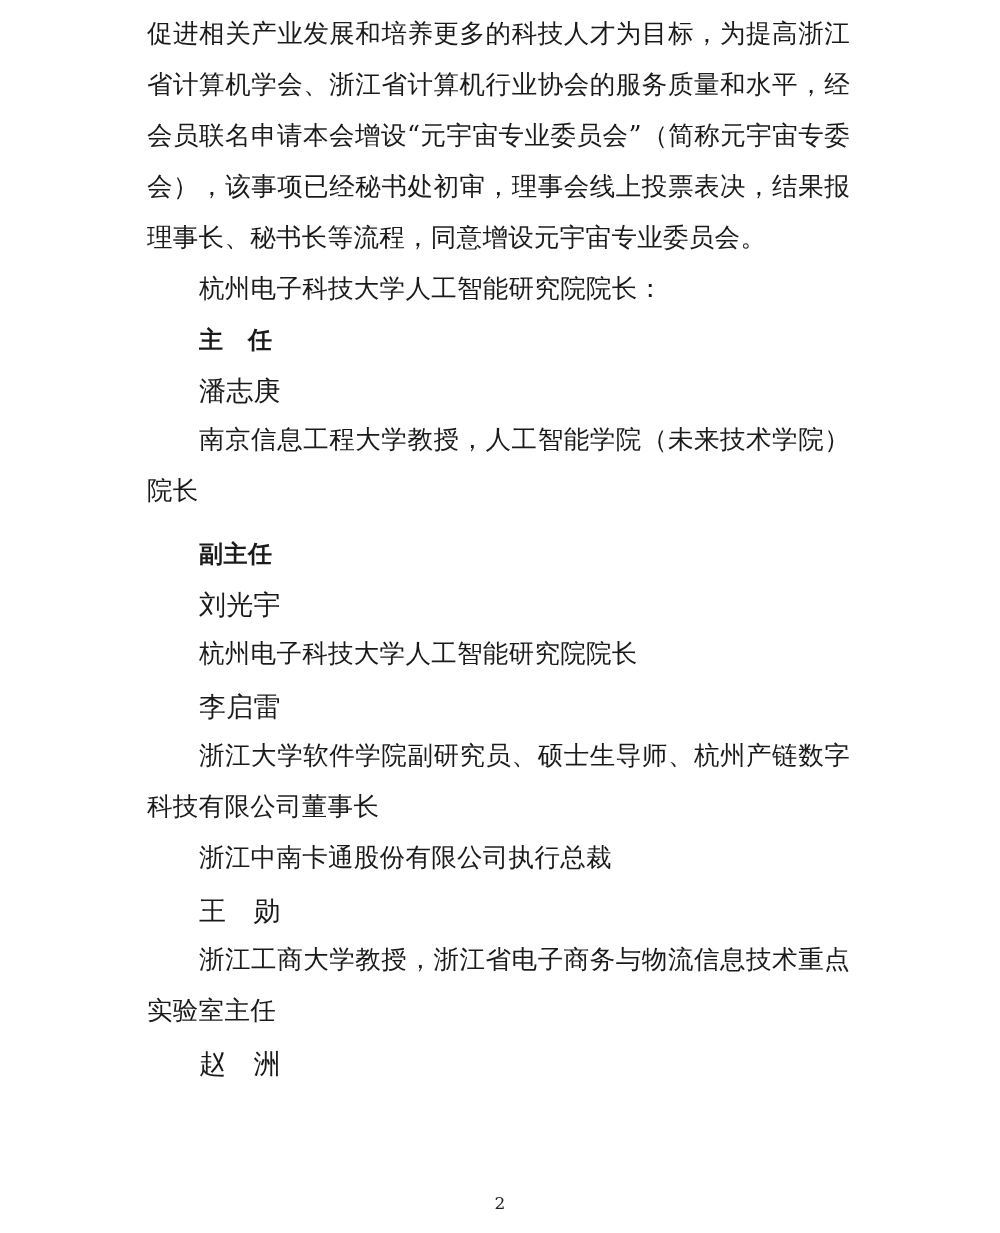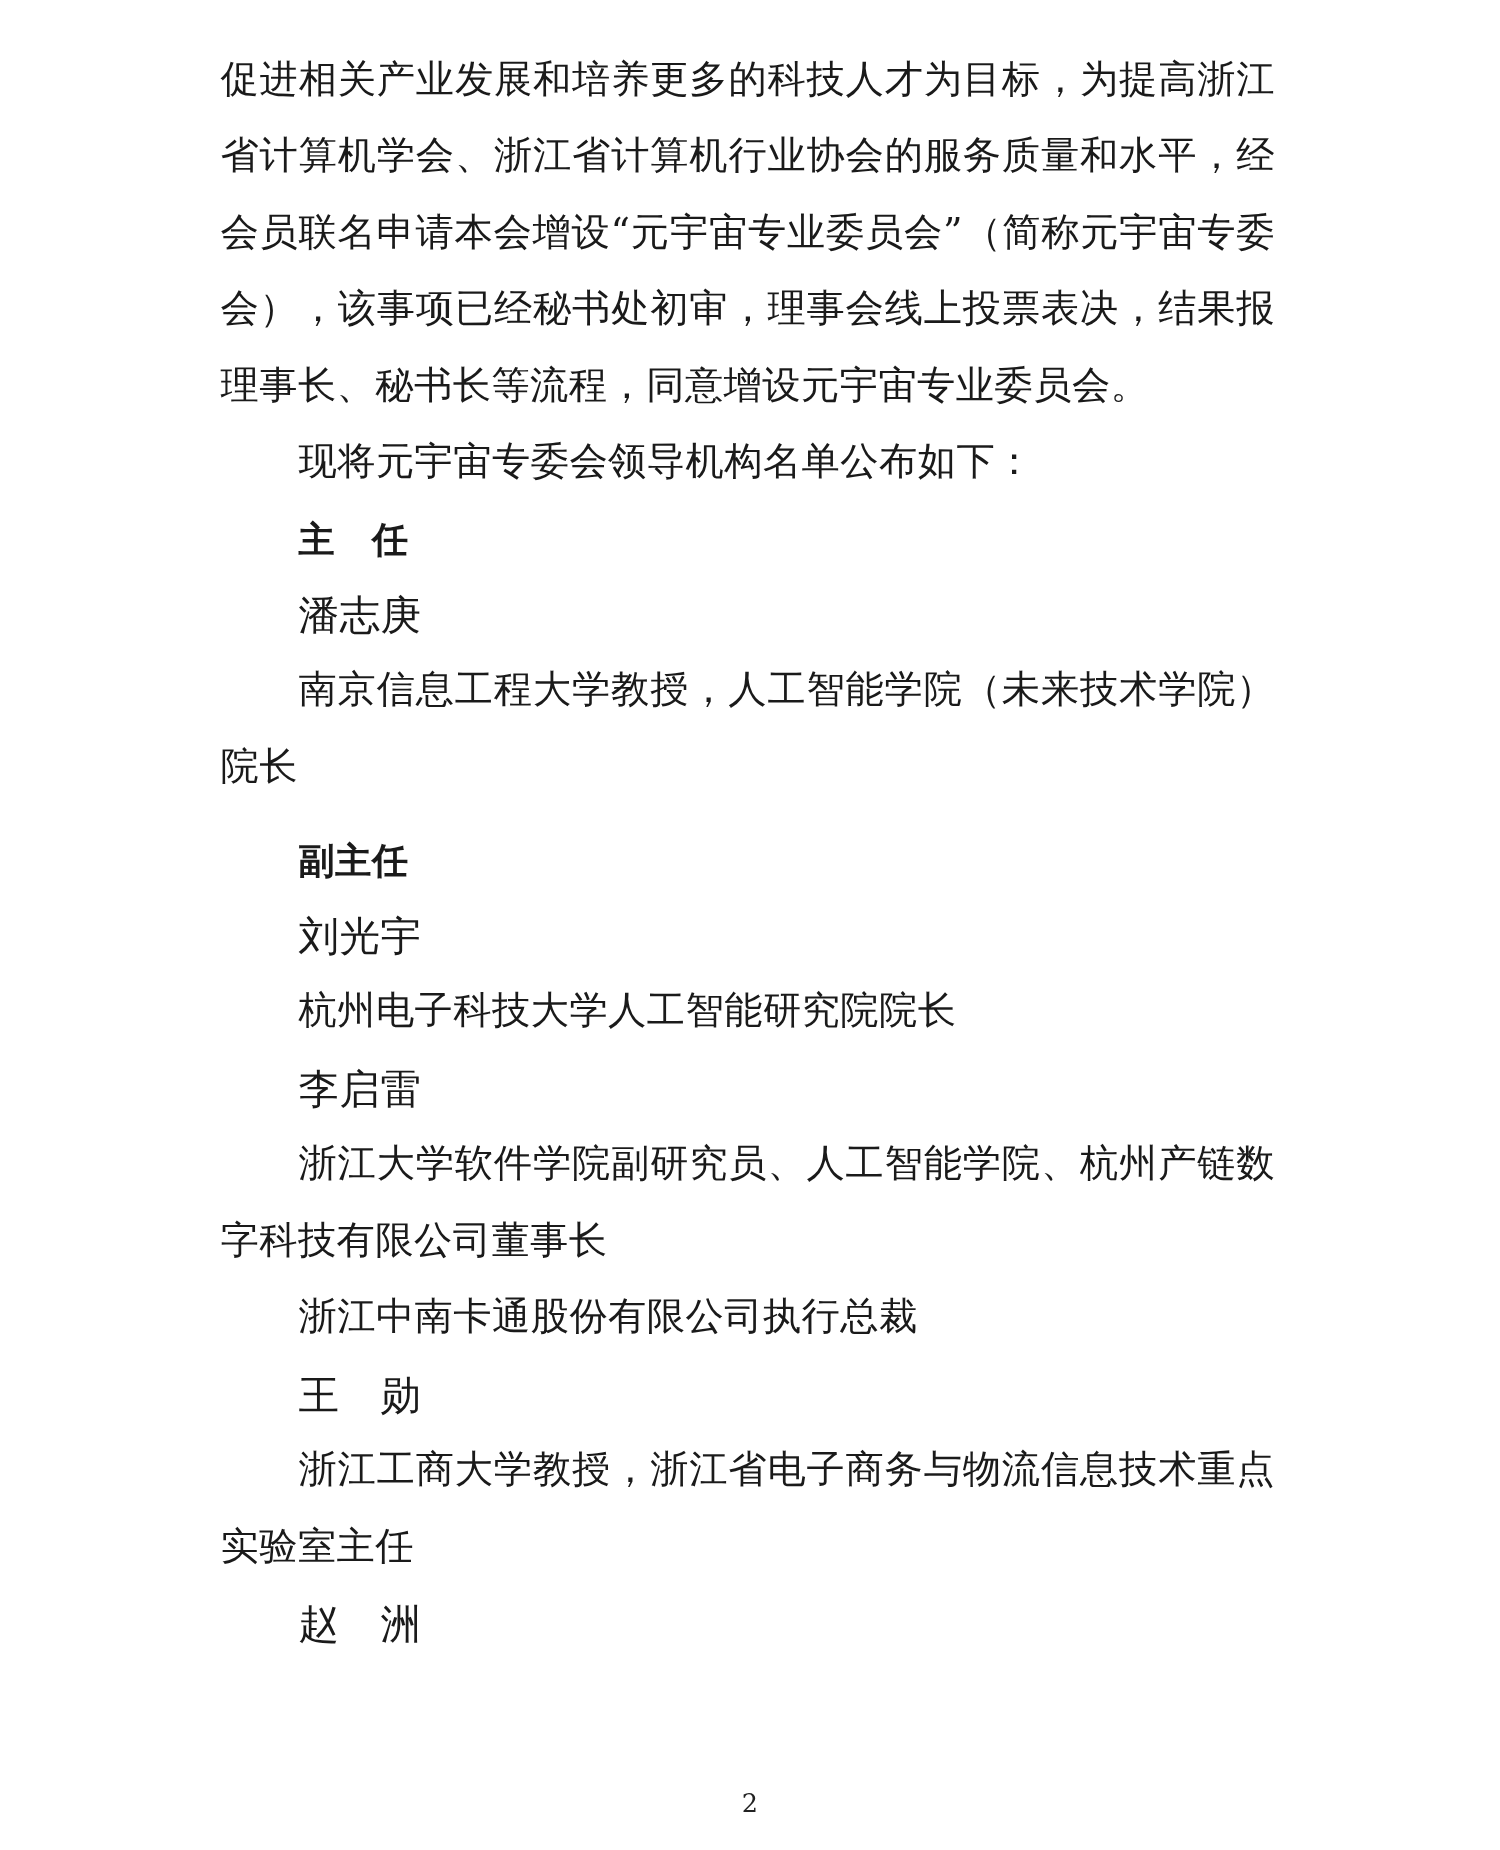--- a/index.html
+++ b/index.html
@@ -13,21 +13,21 @@
     font-family: "DejaVu Serif", "Liberation Serif", serif;
     color: #1a1a1a;
     position: relative;
     overflow: hidden;
   }
   .page {
     position: relative;
     width: 1000px;
     height: 1233px;
     box-sizing: border-box;
-    padding: 28px 150px 0 147px;
+    padding: 8px 150px 0 147px;
   }
   .body-text {
     font-size: 25.5px;
     line-height: 51px;
     text-align: justify;
     text-justify: inter-ideograph;
     letter-spacing: 0.3px;
   }
   .para {
     margin: 0;
@@ -75,37 +75,37 @@
 </style>
 </head>
 <body>
 
 <div class="page">
 
   <div class="body-text">
 
     <p class="para">促进相关产业发展和培养更多的科技人才为目标，为提高浙江省计算机学会、浙江省计算机行业协会的服务质量和水平，经会员联名申请本会增设“元宇宙专业委员会”（简称元宇宙专委会），该事项已经秘书处初审，理事会线上投票表决，结果报理事长、秘书长等流程，同意增设元宇宙专业委员会。</p>
 
-    <p class="para indent">现将元宇宙专委会领导机构名单公布如下：</p>
+    <p class="para indent">杭州电子科技大学人工智能研究院院长：</p>
 
     <p class="heading-line">主　任</p>
 
     <p class="name-line">潘志庚</p>
 
     <p class="desc-line">南京信息工程大学教授，人工智能学院（未来技术学院）院长</p>
 
     <div class="spacer-small"></div>
 
     <p class="heading-line">副主任</p>
 
     <p class="name-line">刘光宇</p>
     <p class="desc-line">杭州电子科技大学人工智能研究院院长</p>
 
     <p class="name-line">李启雷</p>
-    <p class="desc-line">浙江大学软件学院副研究员、人工智能学院、杭州产链数字科技有限公司董事长</p>
+    <p class="desc-line">浙江大学软件学院副研究员、硕士生导师、杭州产链数字科技有限公司董事长</p>
 
     <p class="desc-line">浙江中南卡通股份有限公司执行总裁</p>
 
     <p class="name-line">王　勋</p>
     <p class="desc-line">浙江工商大学教授，浙江省电子商务与物流信息技术重点实验室主任</p>
 
     <p class="name-line">赵　洲</p>
 
   </div>
 

